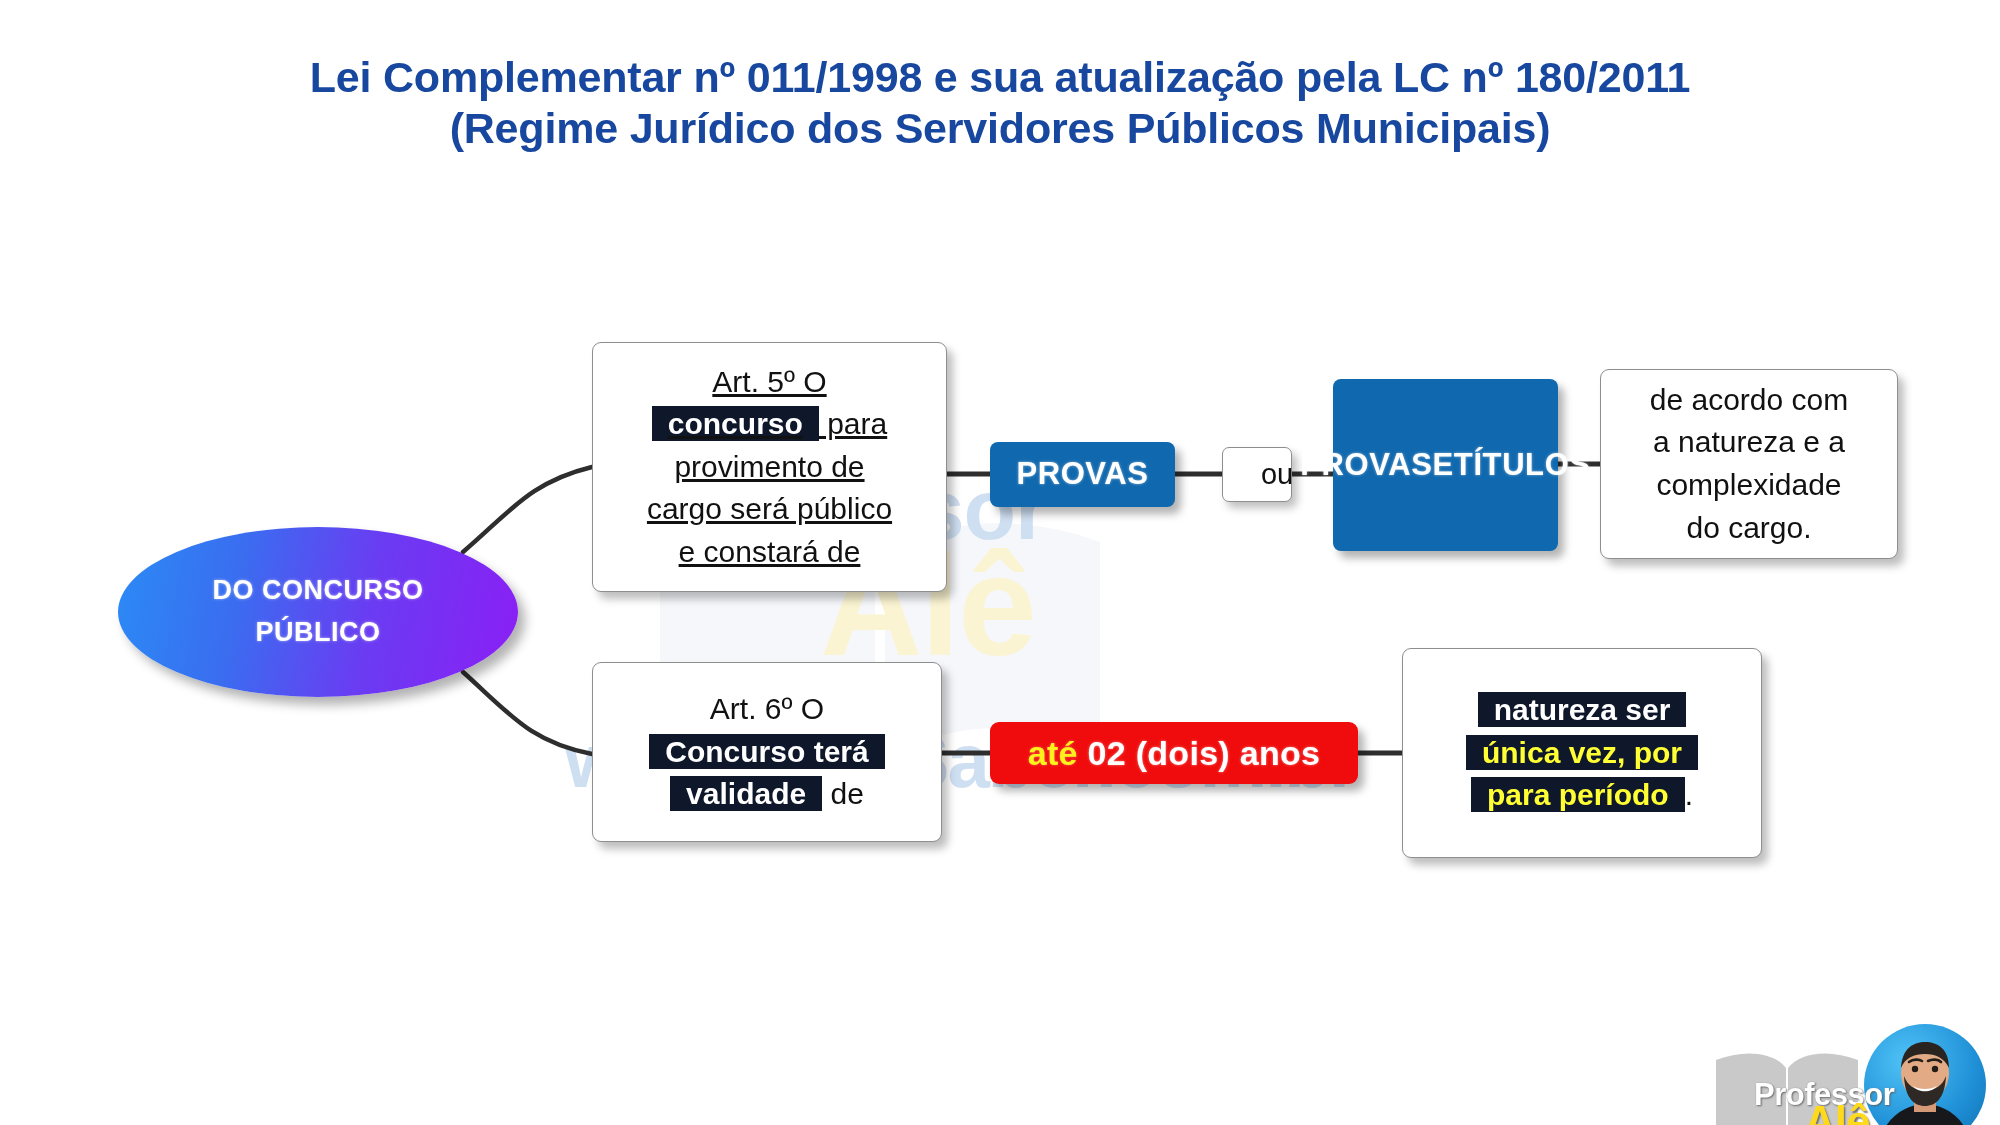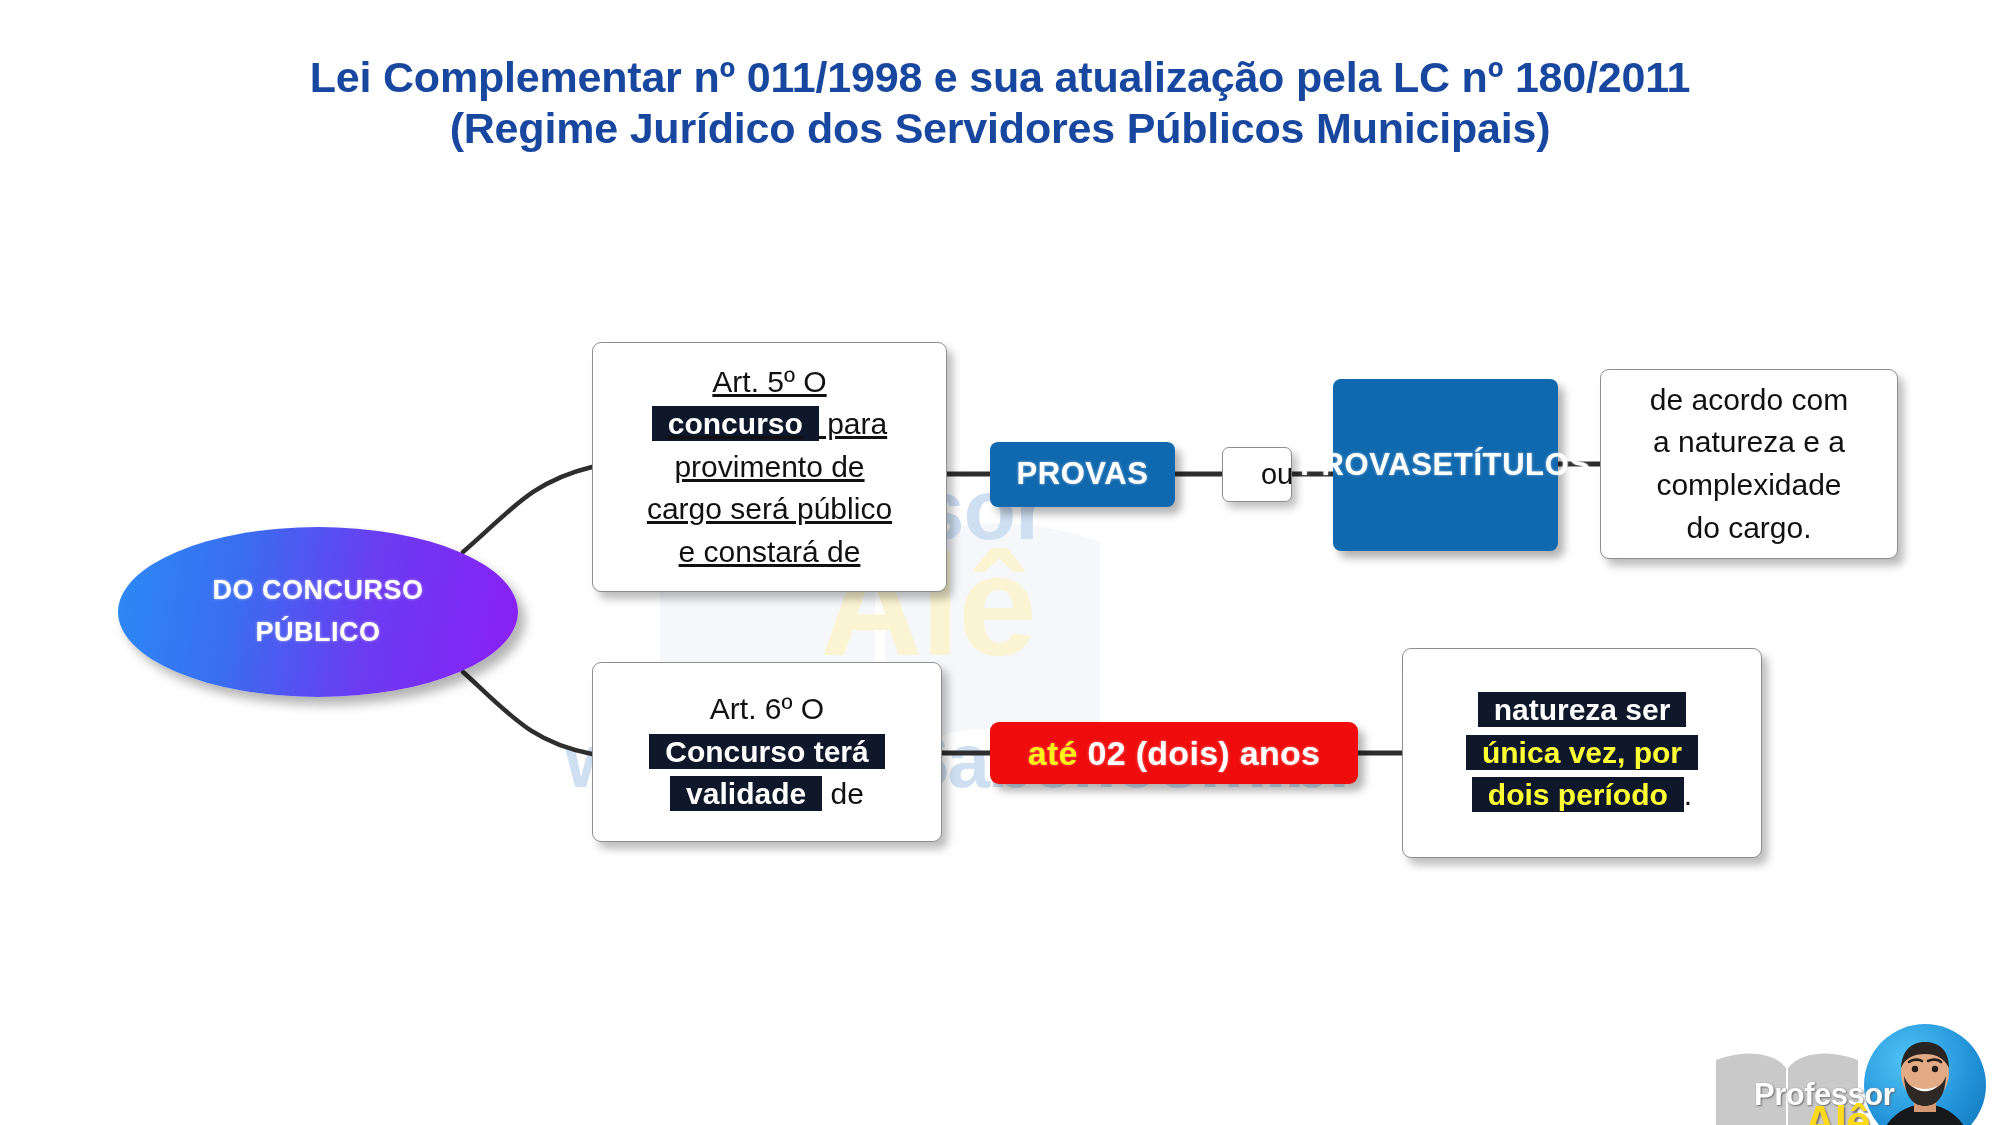--- a/index.html
+++ b/index.html
@@ -334,21 +334,21 @@
 
   <div class="node redbox" id="node-ate">
     <span class="r-ate">até</span>
     <span>&nbsp;</span>
     <span class="r-rest">02 (dois) anos</span>
   </div>
 
   <div class="node card" id="node-prorrog">
     <div class="row"><span class="hl">natureza ser</span></div>
     <div class="row"><span class="hl hl-yel">única vez, por</span></div>
-    <div class="row"><span class="hl hl-yel">dois período</span><span>.</span></div>
+    <div class="row"><span class="hl hl-yel">para período</span><span>.</span></div>
   </div>
 
   <div id="logo">
     <svg class="lg-book" viewBox="0 0 150 108">
       <path d="M4 16 C 32 5, 62 8, 74 24 L 74 100 C 62 86, 32 84, 4 94 Z" fill="#c9c9c9"></path>
       <path d="M146 16 C 118 5, 88 8, 76 24 L 76 100 C 88 86, 118 84, 146 94 Z" fill="#c9c9c9"></path>
     </svg>
     <div class="lg-avatar">
       <svg viewBox="0 0 122 122" width="122" height="122">
 

